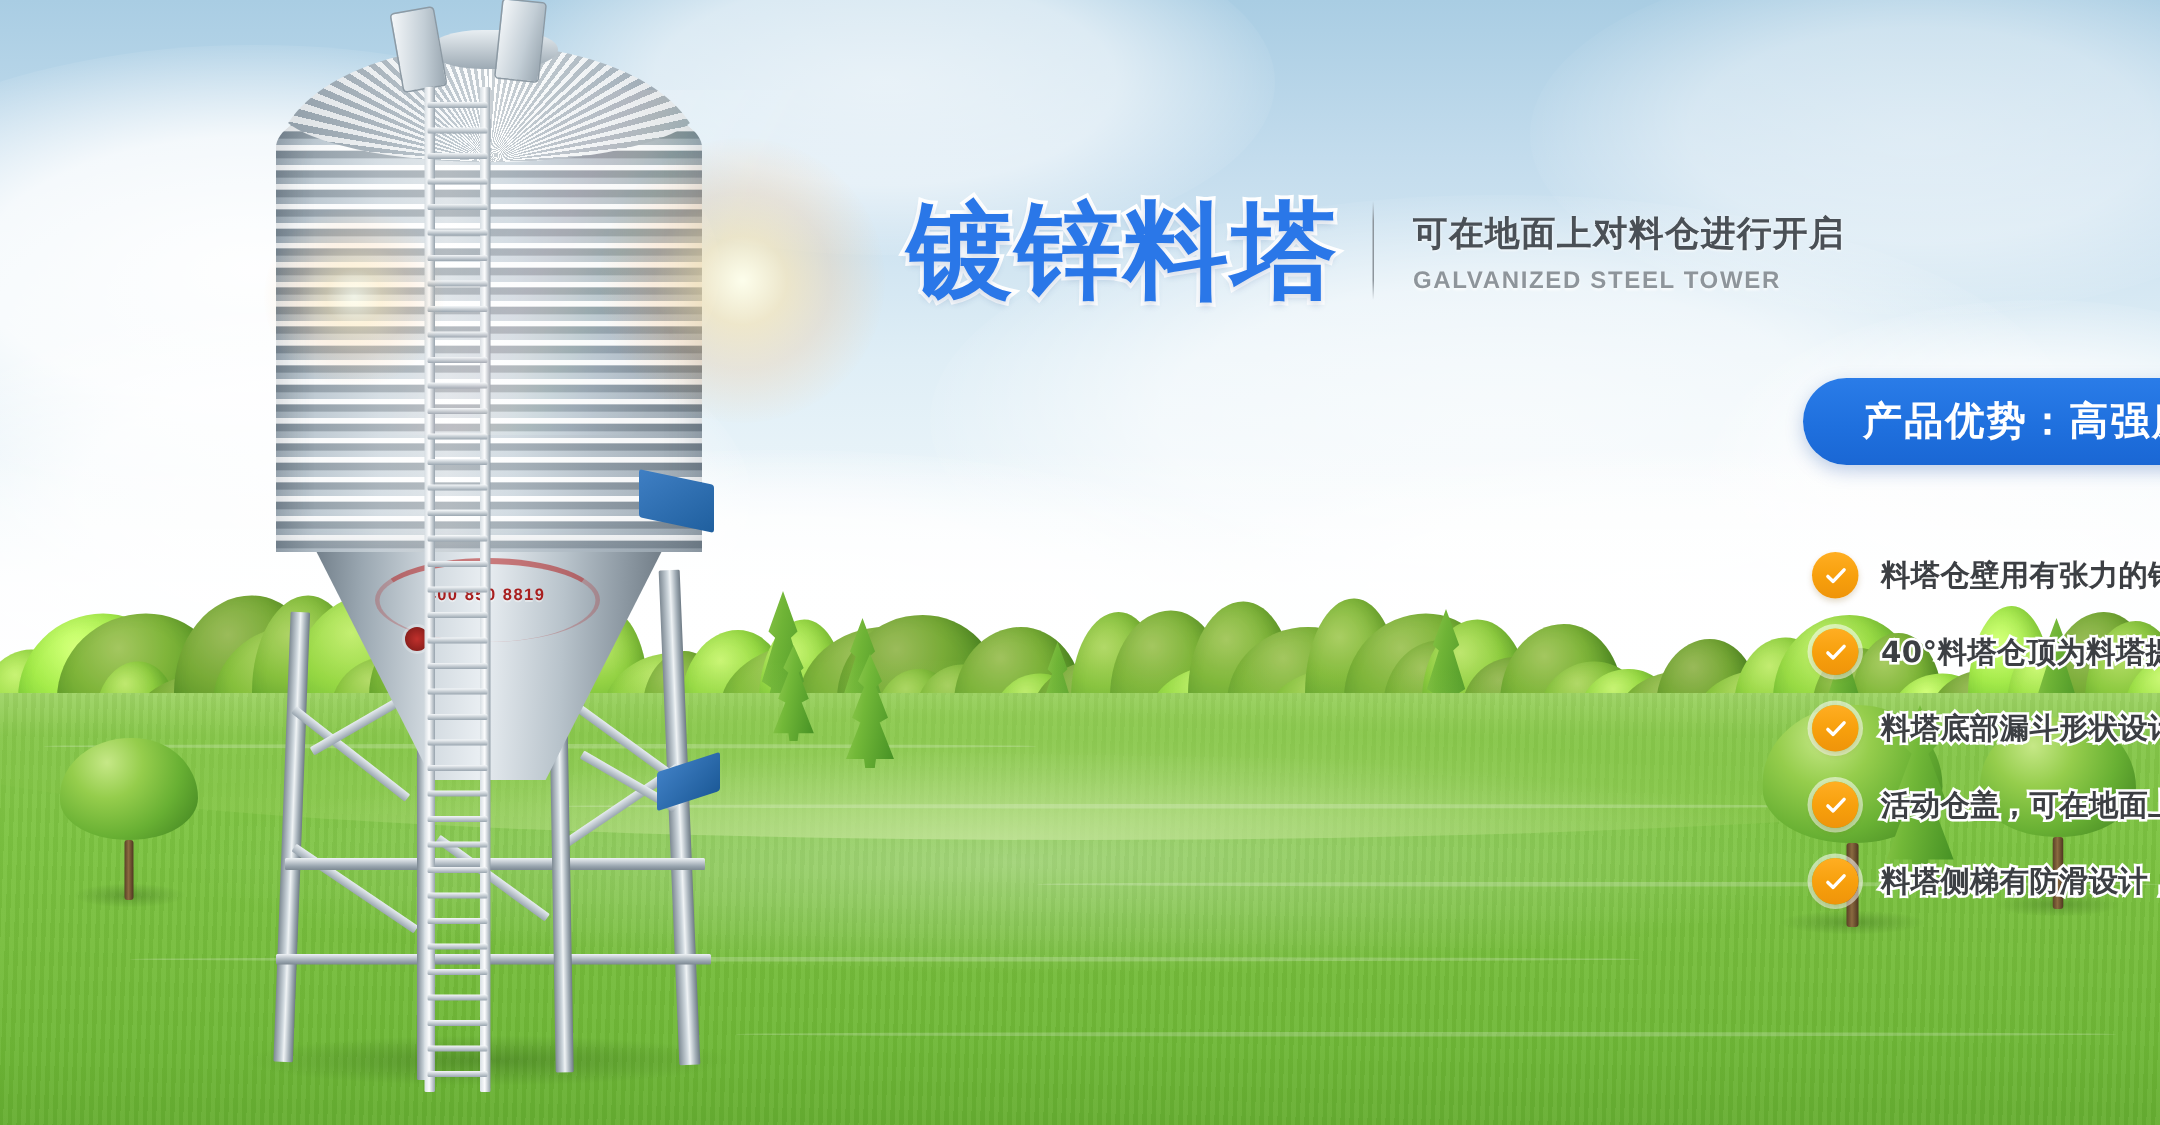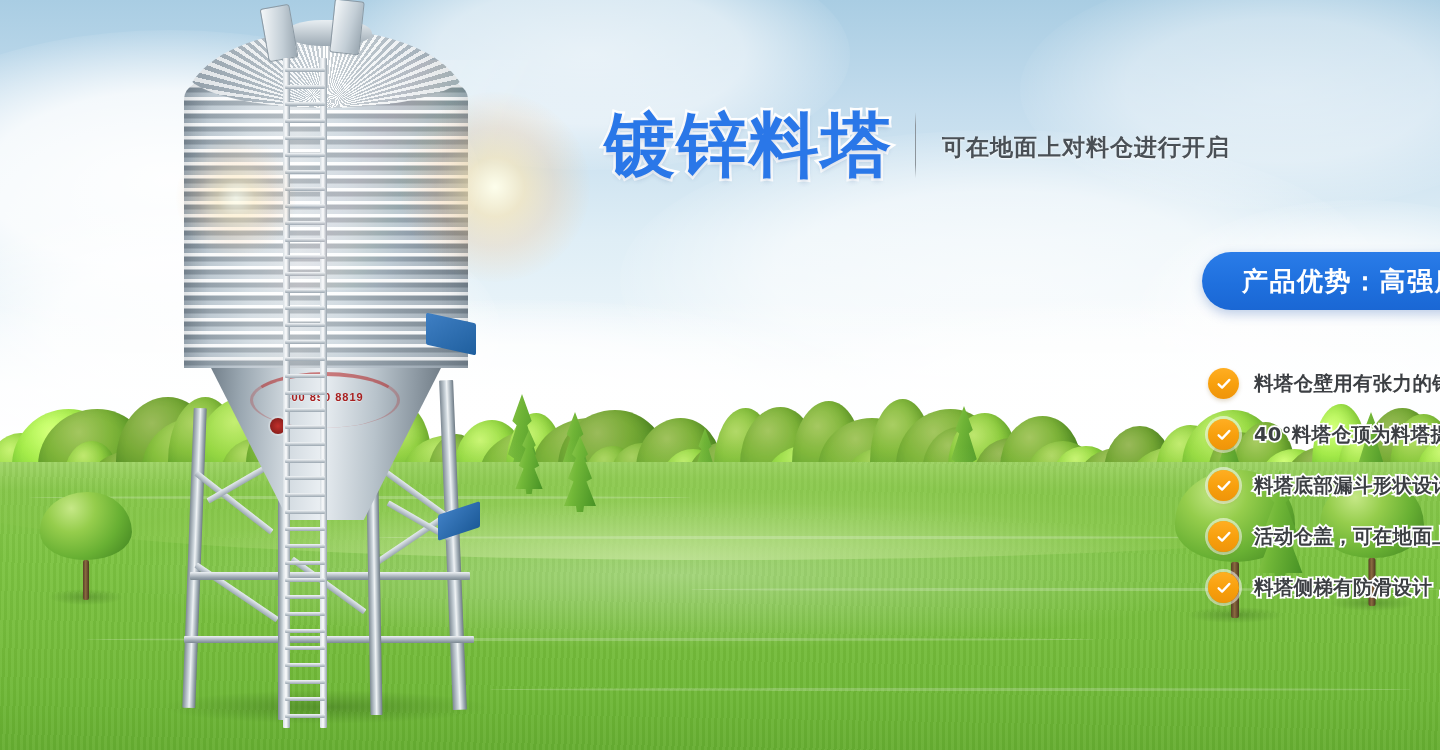--- a/index.html
+++ b/index.html
@@ -238,21 +238,21 @@
       rgba(150,255,170,.32) 54%,
       rgba(130,190,255,.3) 60%,
       rgba(255,255,255,0) 72%);
     mix-blend-mode:screen;
   }
 
   
   .copy { position:absolute; left:600px; top:0; width:720px; height:750px; }
 
   .headline-row {
-    position:absolute; left:5px; top:110px;
+    position:absolute; left:5px; top:132px;
     display:flex; align-items:center;
   }
   .headline {
     font:700 70px/1 "DejaVu Sans","Liberation Sans",sans-serif;
     color:#2a77e8;
     letter-spacing:2px;
     -webkit-text-stroke:5px #ffffff;
     paint-order:stroke fill;
     text-shadow:0 3px 5px rgba(40,80,140,.2);
   }
@@ -510,20 +510,21 @@
     <div class="flare f2"></div>
   </div>
 
   <div class="copy">
 
     <div class="headline-row">
       <div class="headline">镀锌料塔</div>
       <div class="hl-divider"></div>
       <div class="company-wrap">
         <div class="company">可在地面上对料仓进行开启</div>
+        <div class="company-en">GALVANIZED STEEL TOWER</div>
       </div>
     </div>
 
     <div class="pill">
       <span>产品优势：高强度 | 耐腐蚀 | 使用寿命长</span>
     </div>
 
     <div class="features" id="features">
         <div class="feat">
           <span class="check">

